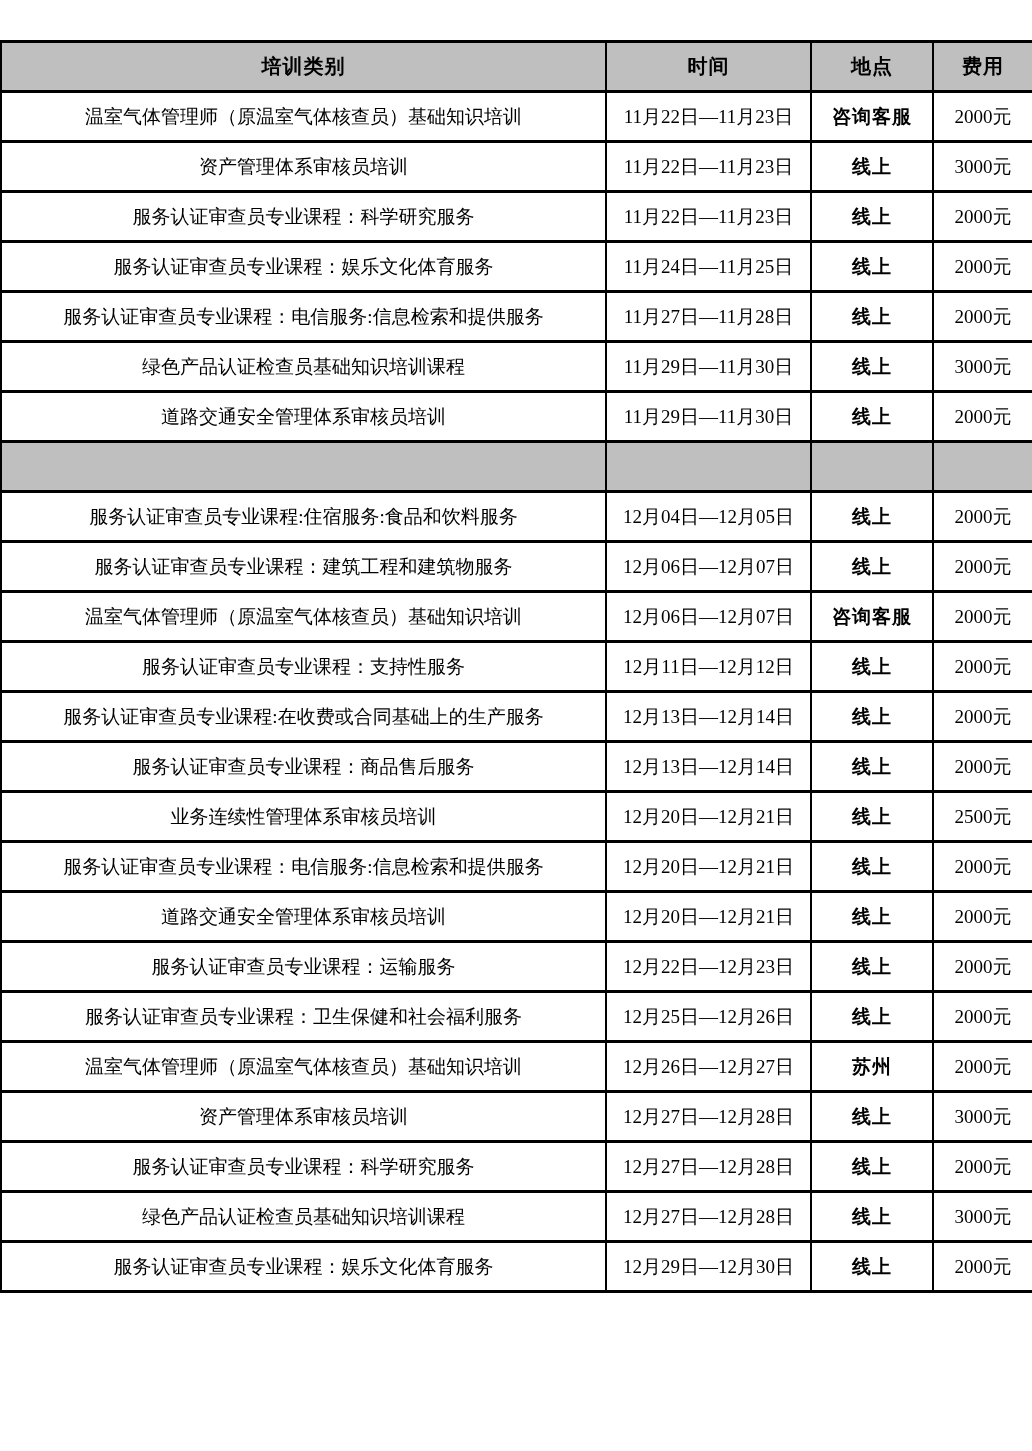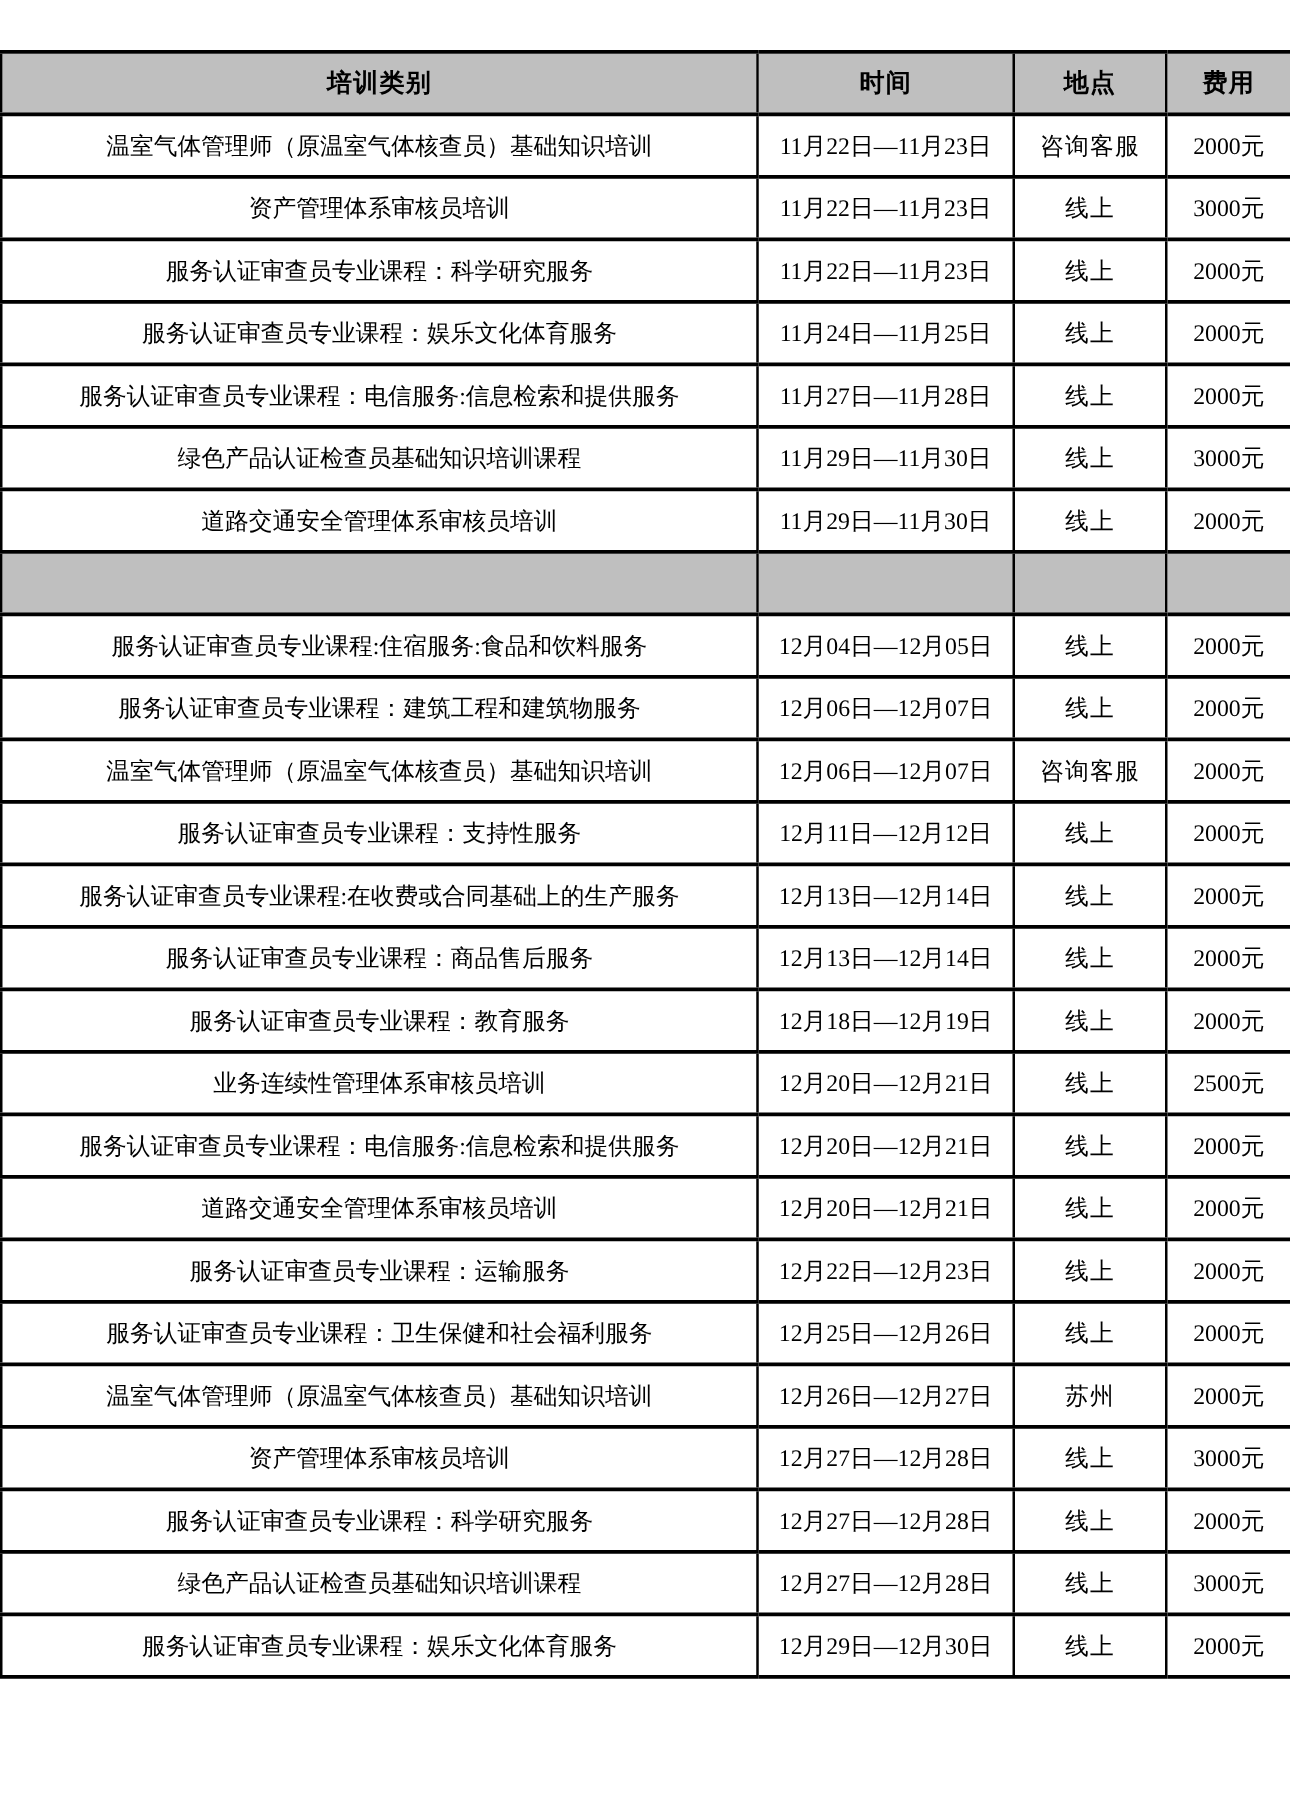--- a/index.html
+++ b/index.html
@@ -41,21 +41,21 @@
   table.training-table tr { height: 50px; }
 
   thead th {
     background: #bfbfbf;
     font-weight: bold;
     font-size: 20px;
     letter-spacing: 1px;
   }
   td.cell-category { font-size: 19px; }
   td.cell-time     { font-size: 19px; }
-  td.cell-location { font-size: 19px; font-weight: normal; letter-spacing: 1px; }
+  td.cell-location { font-size: 19px; font-weight: bold; letter-spacing: 1px; }
   td.cell-fee      { font-size: 19px; }
 
   tr.separator-row td {
     background: #bfbfbf;
   }
 </style>
 </head>
 <body>
 
 <div class="page">
@@ -169,26 +169,20 @@
 
   <tr>
     <td class="cell-category">服务认证审查员专业课程：商品售后服务</td>
     <td class="cell-time">12月13日—12月14日</td>
     <td class="cell-location">线上</td>
     <td class="cell-fee">2000元</td>
   </tr>
 
 
 
-  <tr>
-    <td class="cell-category">服务认证审查员专业课程：教育服务</td>
-    <td class="cell-time">12月18日—12月19日</td>
-    <td class="cell-location">线上</td>
-    <td class="cell-fee">2000元</td>
-  </tr>
 
   <tr>
     <td class="cell-category">业务连续性管理体系审核员培训</td>
     <td class="cell-time">12月20日—12月21日</td>
     <td class="cell-location">线上</td>
     <td class="cell-fee">2500元</td>
   </tr>
 
   <tr>
     <td class="cell-category">服务认证审查员专业课程：电信服务:信息检索和提供服务</td>

